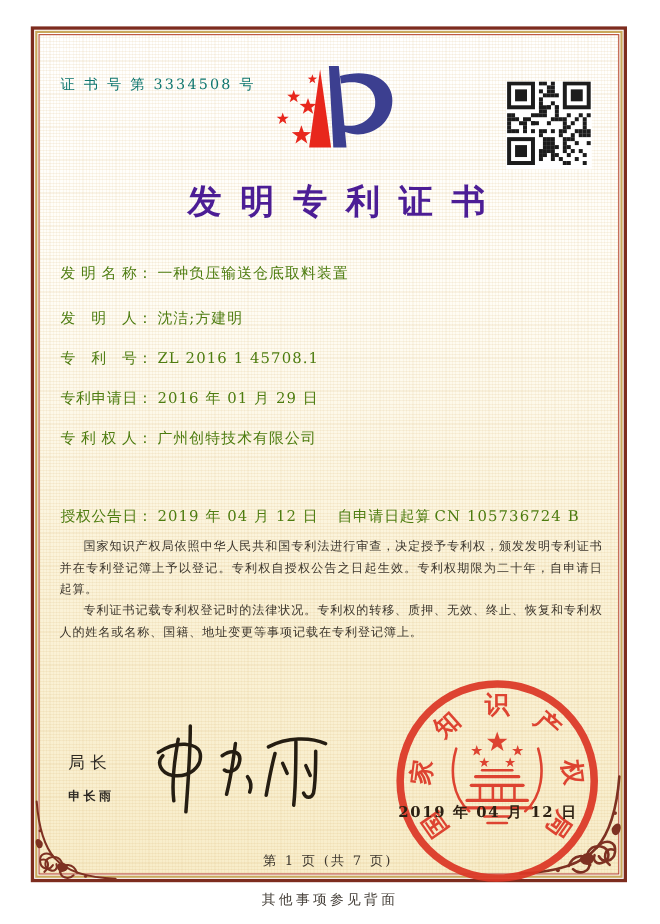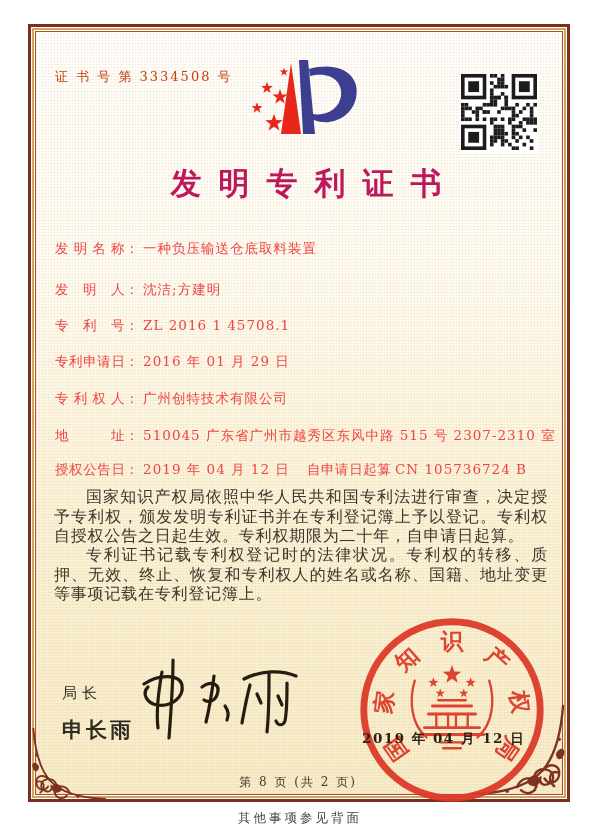--- a/index.html
+++ b/index.html
@@ -9,42 +9,42 @@
   
   .frame-outer{position:absolute;left:28px;top:24px;width:534px;height:770px;
     border:3px solid #7d2c1e;padding:1px;box-sizing:content-box;}
   .frame-gold{width:100%;height:100%;border:2px solid #c9a85c;box-sizing:border-box;padding:1px;}
   .frame-inner{width:100%;height:100%;box-sizing:border-box;border:1px solid #b84a32;
     background-image:
       repeating-linear-gradient(0deg, rgba(210,172,104,0.13) 0 1px, rgba(0,0,0,0) 1px 3px),
       repeating-linear-gradient(90deg, rgba(210,172,104,0.09) 0 1px, rgba(0,0,0,0) 1px 3px),
       linear-gradient(180deg,#ffffff 0%,#fffdf6 30%,#fbf3da 62%,#f8edca 100%);}
 
-  .cert-no{position:absolute;left:55px;top:68px;font-size:13px;letter-spacing:2px;color:#c2410c;text-align:center;}
+  .cert-no{position:absolute;left:55px;top:68px;font-size:13px;letter-spacing:2px;color:#0f766e;text-align:center;}
   .logo{position:absolute;left:228px;top:60px;}
   .qr{position:absolute;left:460px;top:74px;background:#fff;}
 
   .title{position:absolute;left:28px;top:163px;width:540px;text-align:center;
     font-family:"DejaVu Sans","Liberation Sans",sans-serif;
-    font-size:31px;font-weight:bold;color:#be185d;letter-spacing:17px;padding-left:33px;box-sizing:border-box;}
-
-  .field{position:absolute;left:55px;width:494px;font-size:13.5px;color:#ef4444;letter-spacing:0.6px;white-space:nowrap;}
+    font-size:31px;font-weight:bold;color:#4c1d95;letter-spacing:17px;padding-left:33px;box-sizing:border-box;}
+
+  .field{position:absolute;left:55px;width:494px;font-size:13.5px;color:#4d7c0f;letter-spacing:0.6px;white-space:nowrap;}
   .flabel{display:inline-block;width:70px;text-align:justify;text-align-last:justify;vertical-align:bottom;}
   .colon{display:inline-block;margin-right:4px;}
   .fvalue{letter-spacing:1px;}
   .pair-first{display:inline-block;width:247px;}
   .pair-second{display:inline-block;}
 
-  .para{position:absolute;left:54px;width:494px;font-size:16px;line-height:19.5px;
+  .para{position:absolute;left:54px;width:494px;font-size:11px;line-height:19.5px;
     color:#3c362d;text-indent:2em;text-align:justify;letter-spacing:0.8px;}
 
   .director-title{position:absolute;left:62px;top:684px;font-family:"DejaVu Sans","Liberation Sans",sans-serif;
     font-size:15px;font-weight:normal;color:#2e2a24;letter-spacing:5px;}
   .director-name{position:absolute;left:62px;top:716px;font-family:"DejaVu Sans","Liberation Sans",sans-serif;
-    font-size:21px;font-weight:bold;color:#2e2a24;letter-spacing:3px;}
+    font-size:11px;font-weight:bold;color:#2e2a24;letter-spacing:3px;}
   .signature{position:absolute;left:128px;top:652px;z-index:3;}
 
   .seal{position:absolute;left:354px;top:612px;z-index:2;opacity:0.93;}
   .seal-date{position:absolute;left:362px;top:730px;z-index:4;font-size:13.5px;font-weight:bold;
     color:#2c2013;letter-spacing:1.5px;white-space:nowrap;}
   .seal-char{font-family:"DejaVu Serif","Liberation Serif",serif;font-size:23px;font-weight:bold;
     fill:#dc3726;text-anchor:middle;dominant-baseline:central;}
 
   .page-no{position:absolute;left:28px;top:774px;width:540px;text-align:center;
     font-size:12px;color:#3e382f;letter-spacing:2px;}
@@ -245,23 +245,20 @@
   </div>
   <div class="field" style="top:317px">
     <span class="flabel">专利号</span><span class="colon">：</span><span class="fvalue">ZL 2016 1 45708.1</span>
   </div>
   <div class="field" style="top:353px">
     <span class="flabel">专利申请日</span><span class="colon">：</span><span class="fvalue">2016 年 01 月 29 日</span>
   </div>
   <div class="field" style="top:390px">
     <span class="flabel">专利权人</span><span class="colon">：</span><span class="fvalue">广州创特技术有限公司</span>
   </div>
-  <div class="field" style="top:427px">
-    <span class="flabel">地址</span><span class="colon">：</span><span class="fvalue">510045 广东省广州市越秀区东风中路 515 号 2307-2310 室</span>
-  </div>
   <div class="field" style="top:461px">
     <span class="pair-first">
       <span class="flabel">授权公告日</span><span class="colon">：</span><span class="fvalue">2019 年 04 月 12 日</span>
     </span>
     <span class="pair-second">
       <span class="flabel">自申请日起算</span><span class="colon">：</span><span class="fvalue">CN 105736724 B</span>
     </span>
   </div>
 
   <div class="para" style="top:487px">国家知识产权局依照中华人民共和国专利法进行审查，决定授予专利权，颁发发明专利证书并在专利登记簿上予以登记。专利权自授权公告之日起生效。专利权期限为二十年，自申请日起算。</div>
@@ -324,16 +321,16 @@
     <svg width="78" height="78" viewBox="0 0 100 100">
         <use href="#flourish" transform="translate(100,0) scale(-1,1)"></use>
       </svg>
   </div>
   <div class="orn orn-right">
     <svg width="98" height="98" viewBox="0 0 100 100">
         <use href="#flourish"></use>
       </svg>
   </div>
 
-  <div class="page-no">第 8 页 (共 2 页)</div>
+  <div class="page-no">第 1 页 (共 7 页)</div>
   <div class="back-note">其他事项参见背面</div>
 
 </div>
 
 </body></html>

